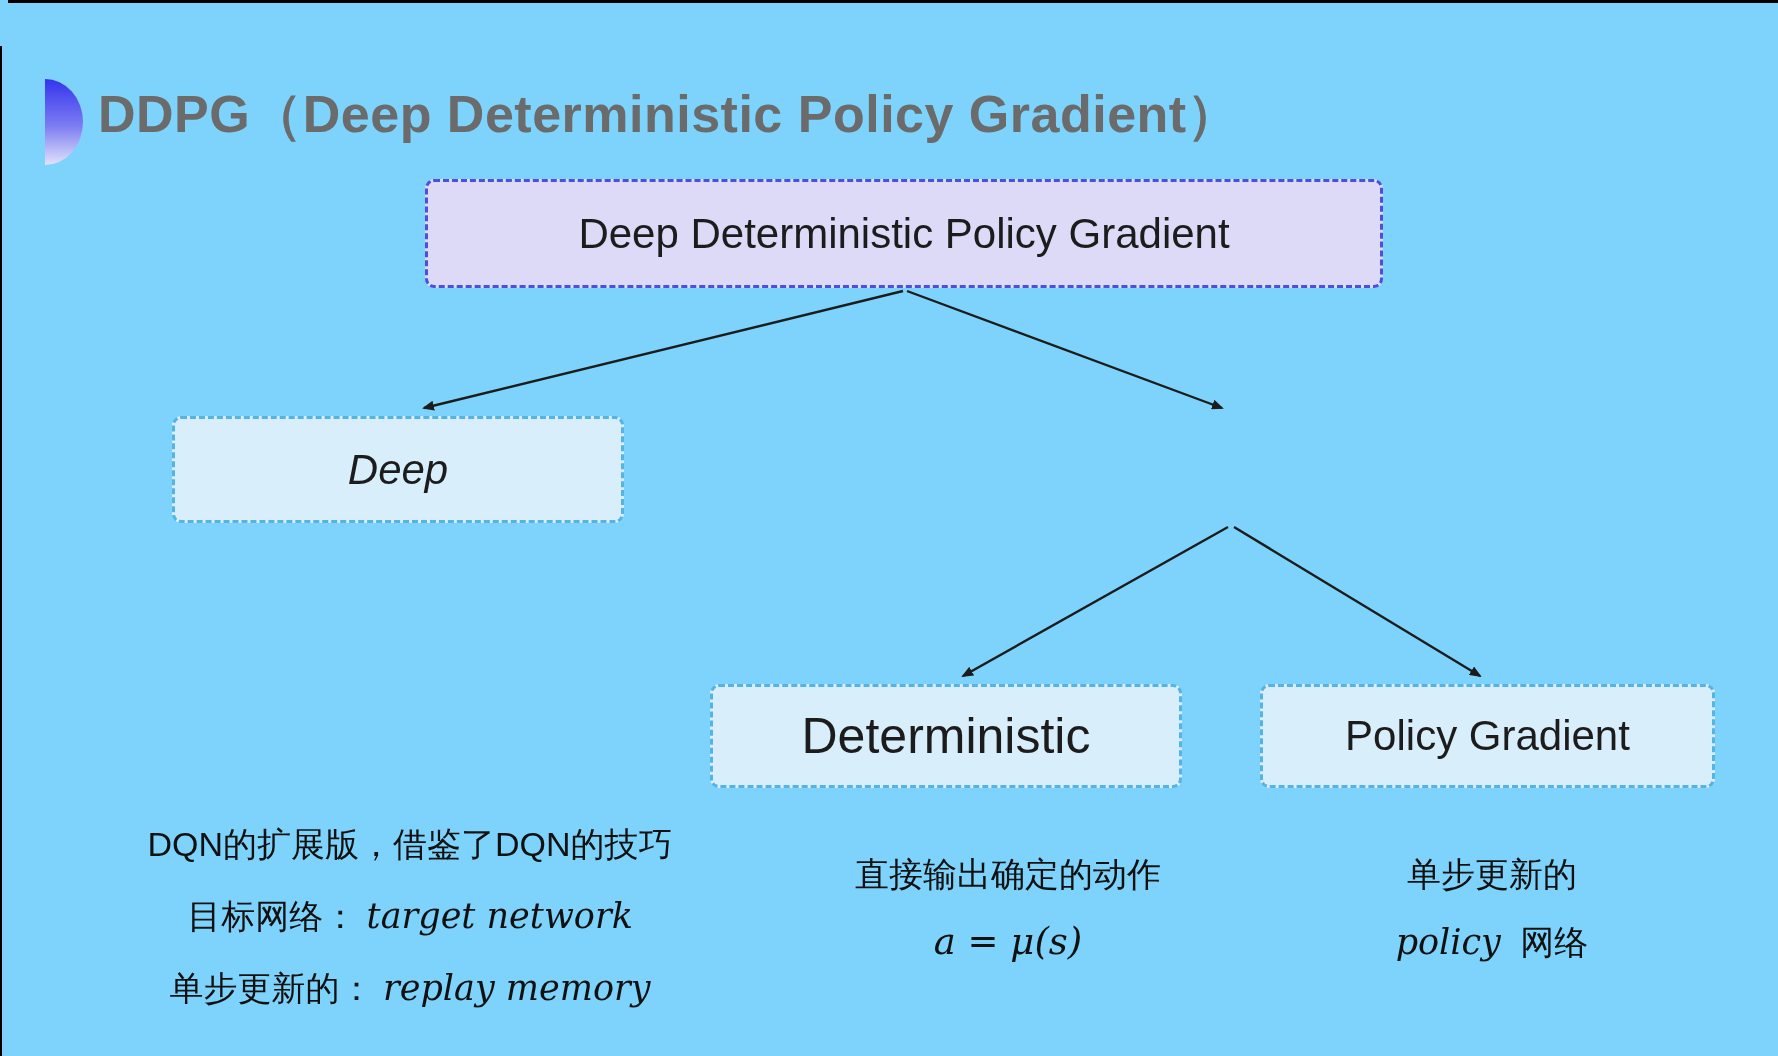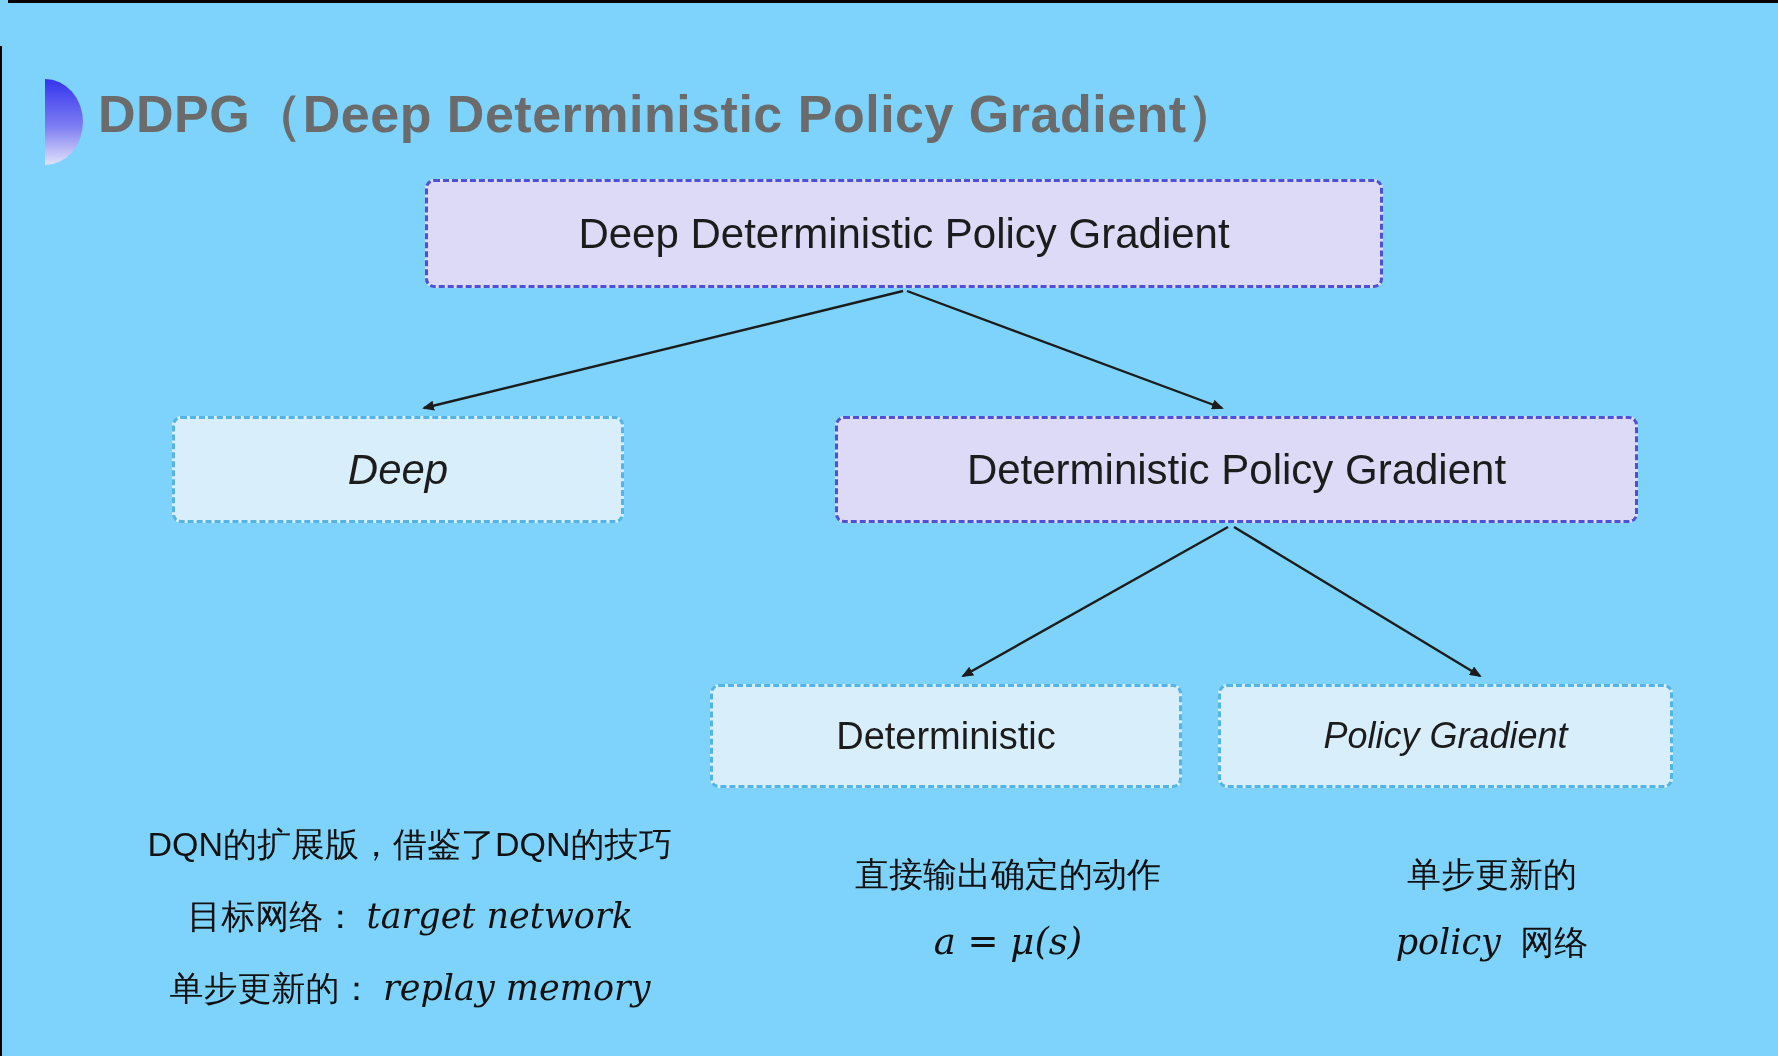--- a/index.html
+++ b/index.html
@@ -25,22 +25,22 @@
     position:absolute; display:flex; align-items:center; justify-content:center;
     border-radius:9px; font-size:42px; font-weight:500; color:#1c1c1c;
     text-align:center; white-space:nowrap;
   }
   .node.purple { background:#dcdaf7; border:3px dashed #4d50d9; }
   .node.cyan   { background:#d9eefb; border:3px dashed #54b4e6; }
 
   #node-ddpg { left:425px; top:179px; width:952px; height:103px; }
   #node-deep { left:172px; top:416px; width:446px; height:101px;font-style:italic; }
   #node-dpg  { left:835px; top:416px; width:797px; height:101px; }
-  #node-det  { left:710px; top:684px; width:466px; height:98px; font-size:38px; }
-  #node-pg   { left:1218px; top:684px; width:449px; height:98px; font-size:36px;font-style:italic; }
+  #node-det  { left:710px; top:684px; width:466px; height:98px; font-size:50px; }
+  #node-pg   { left:1260px; top:684px; width:449px; height:98px; font-size:42px; }
 
   .arrows { position:absolute; left:0; top:0; pointer-events:none; }
 
   .note { position:absolute; text-align:center; color:#111; font-size:34px; font-weight:500; }
   .note .line { margin-bottom:22px; }
   .note .line:last-child { margin-bottom:0; }
   .term {
     font-family:"DejaVu Serif","Liberation Serif",serif;
     font-style:italic; font-weight:400; font-size:35px;
   }
@@ -75,23 +75,20 @@
   </svg>
 
   <div id="node-ddpg" class="node purple">
     <span>Deep Deterministic Policy Gradient</span>
   </div>
 
   <div id="node-deep" class="node cyan">
     <span>Deep</span>
   </div>
 
-  <div id="node-dpg" class="node purple">
-    <span>Deterministic Policy Gradient</span>
-  </div>
 
   <div id="node-det" class="node cyan">
     <span>Deterministic</span>
   </div>
 
   <div id="node-pg" class="node cyan">
     <span>Policy Gradient</span>
   </div>
 
   <div id="note-deep" class="note">

